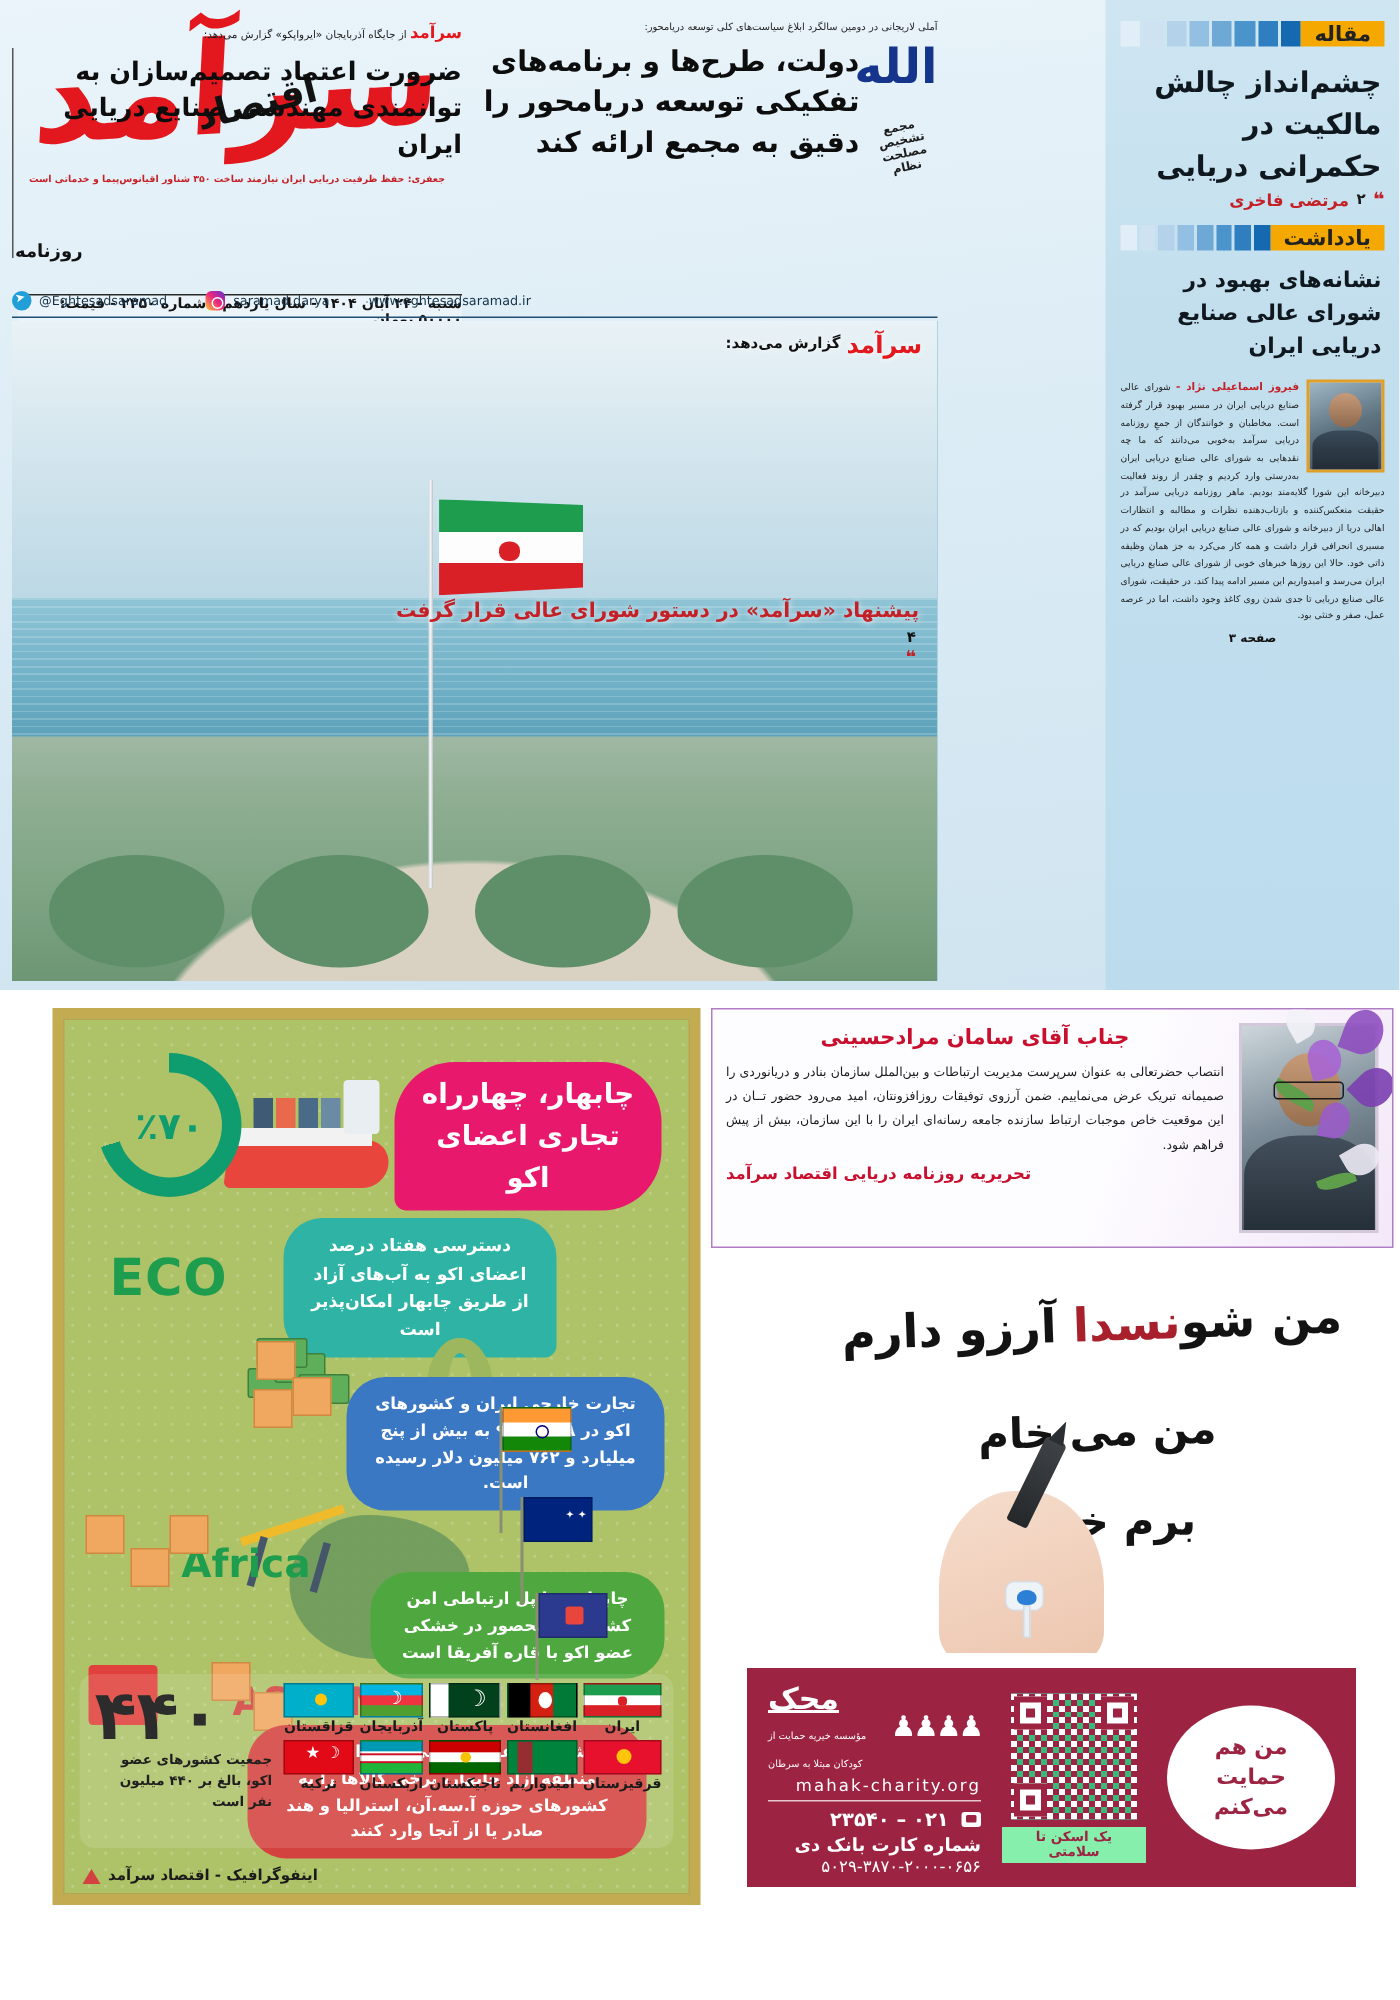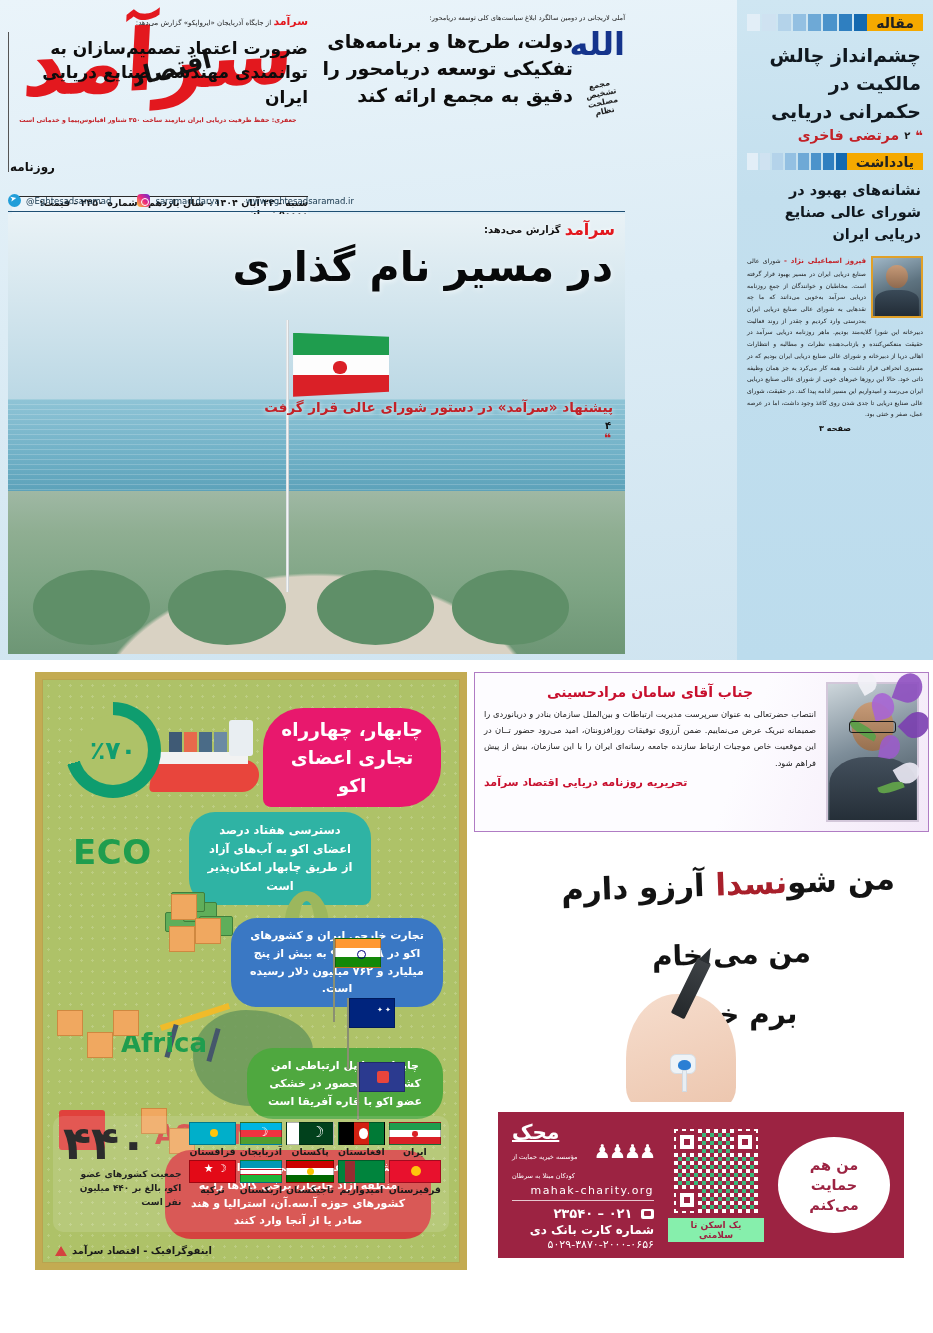--- a/index.html
+++ b/index.html
@@ -37,21 +37,21 @@
 
   .side-head {
     font-size: 19px; font-weight: bold; line-height: 1.48; color: #10181f;
     text-align: right; padding: 3px 2px 0 2px; letter-spacing: -.2px;
   }
   .side-head.small { font-size: 14.5px; line-height: 1.5; }
   .byline-row {
     display: flex; align-items: center; justify-content: flex-start;
     gap: 5px; margin-top: 2px; padding-left: 2px;
   }
-  .byline { color: #c32127; font-size: 14px; font-weight: bold; }
+  .byline { color: #c32127; font-size: 11px; font-weight: bold; }
   .quote-mark { color: #c32127; font-size: 13px; font-weight: bold; line-height: 1; }
   .pg-num { color:#1a1a1a; font-size: 10px; font-weight: bold; }
 
   .article-body {
     margin-top: 9px; font-size: 6.1px; line-height: 1.92; text-align: justify;
     color: #1b1b1b; direction: rtl;
   }
   .author-photo {
     float: right; width: 52px; height: 62px; margin: 1px 0 3px 5px;
     border: 2px solid #e0a028; background: linear-gradient(160deg,#9fb6c6,#5e7380 50%,#3d4b55);
@@ -430,21 +430,20 @@
       <div class="lawn l3"></div>
       <div class="lawn l4"></div>
       <div class="pole"></div>
       <div class="flag"></div>
 
       <div class="hero-kicker">
         <span class="mk">سرآمد</span>
         <span>گزارش می‌دهد:</span>
       </div>
       <div class="hero-head">
-        <div>در مسیر نام گذاری</div>
       </div>
       <div class="hero-sub">پیشنهاد «سرآمد» در دستور شورای عالی قرار گرفت</div>
       <div class="hero-pg">
         <div class="n">۴</div>
         <div class="q">❝</div>
       </div>
     </div>
 
     <div class="left-col">
       <div class="tag-row">

